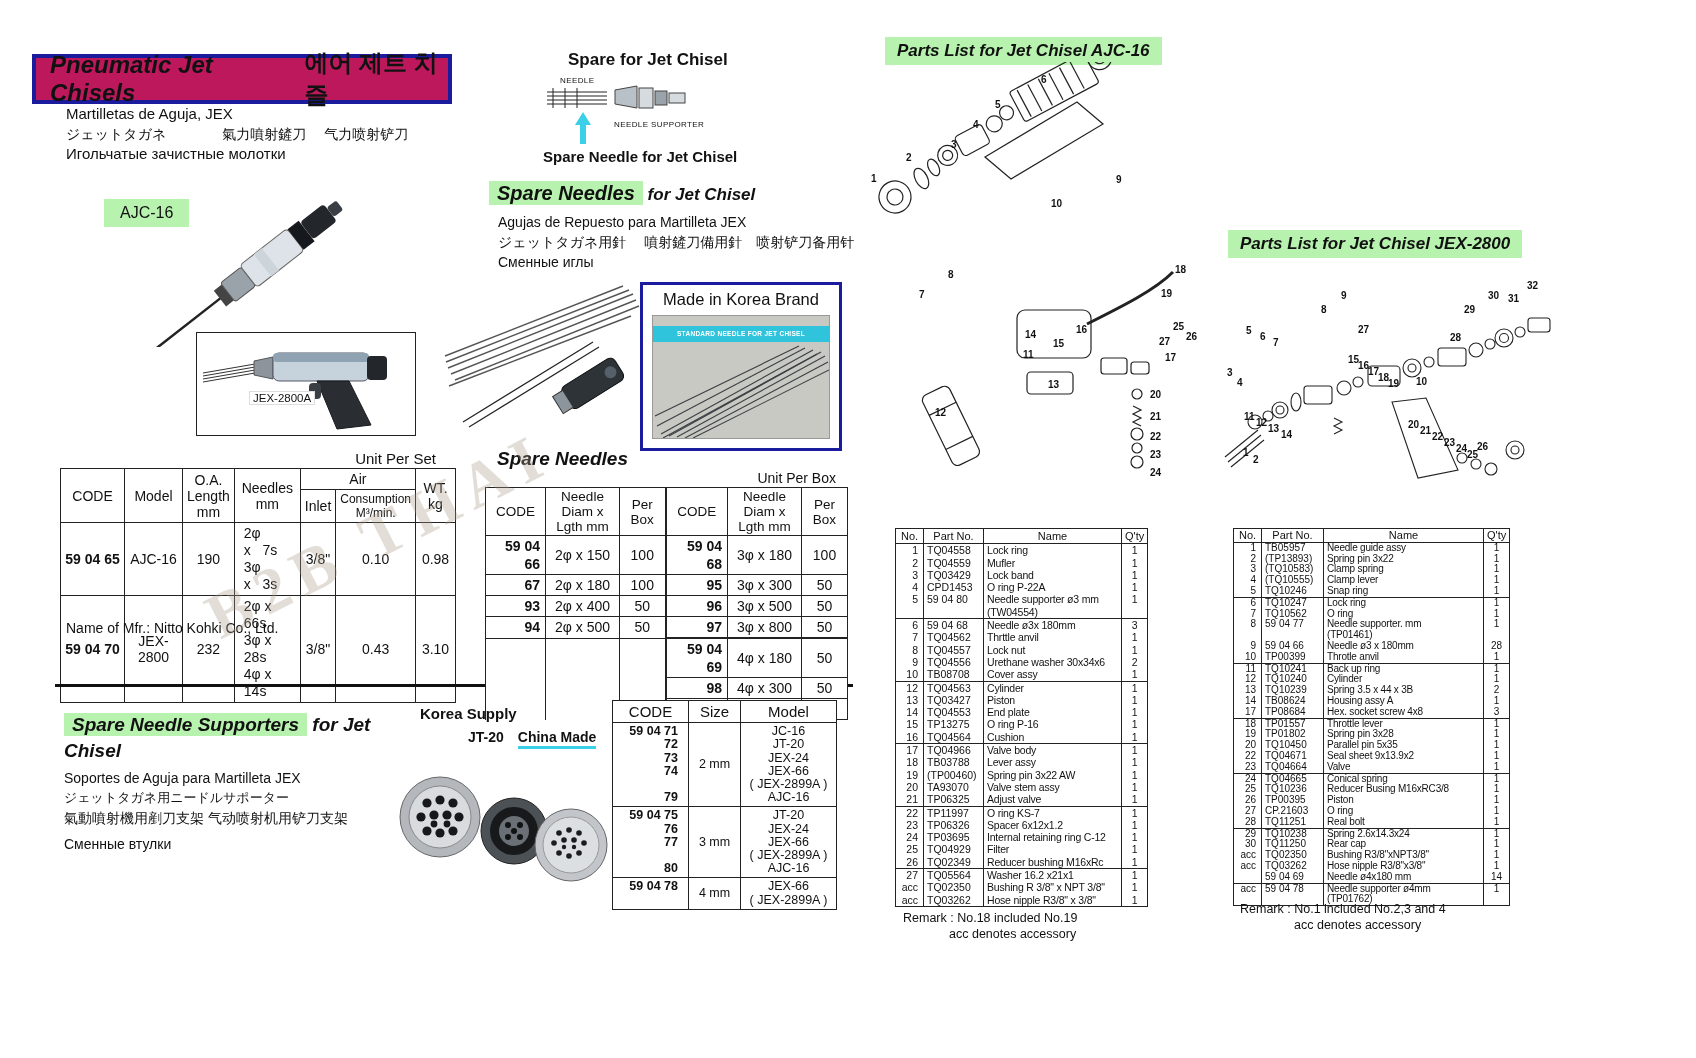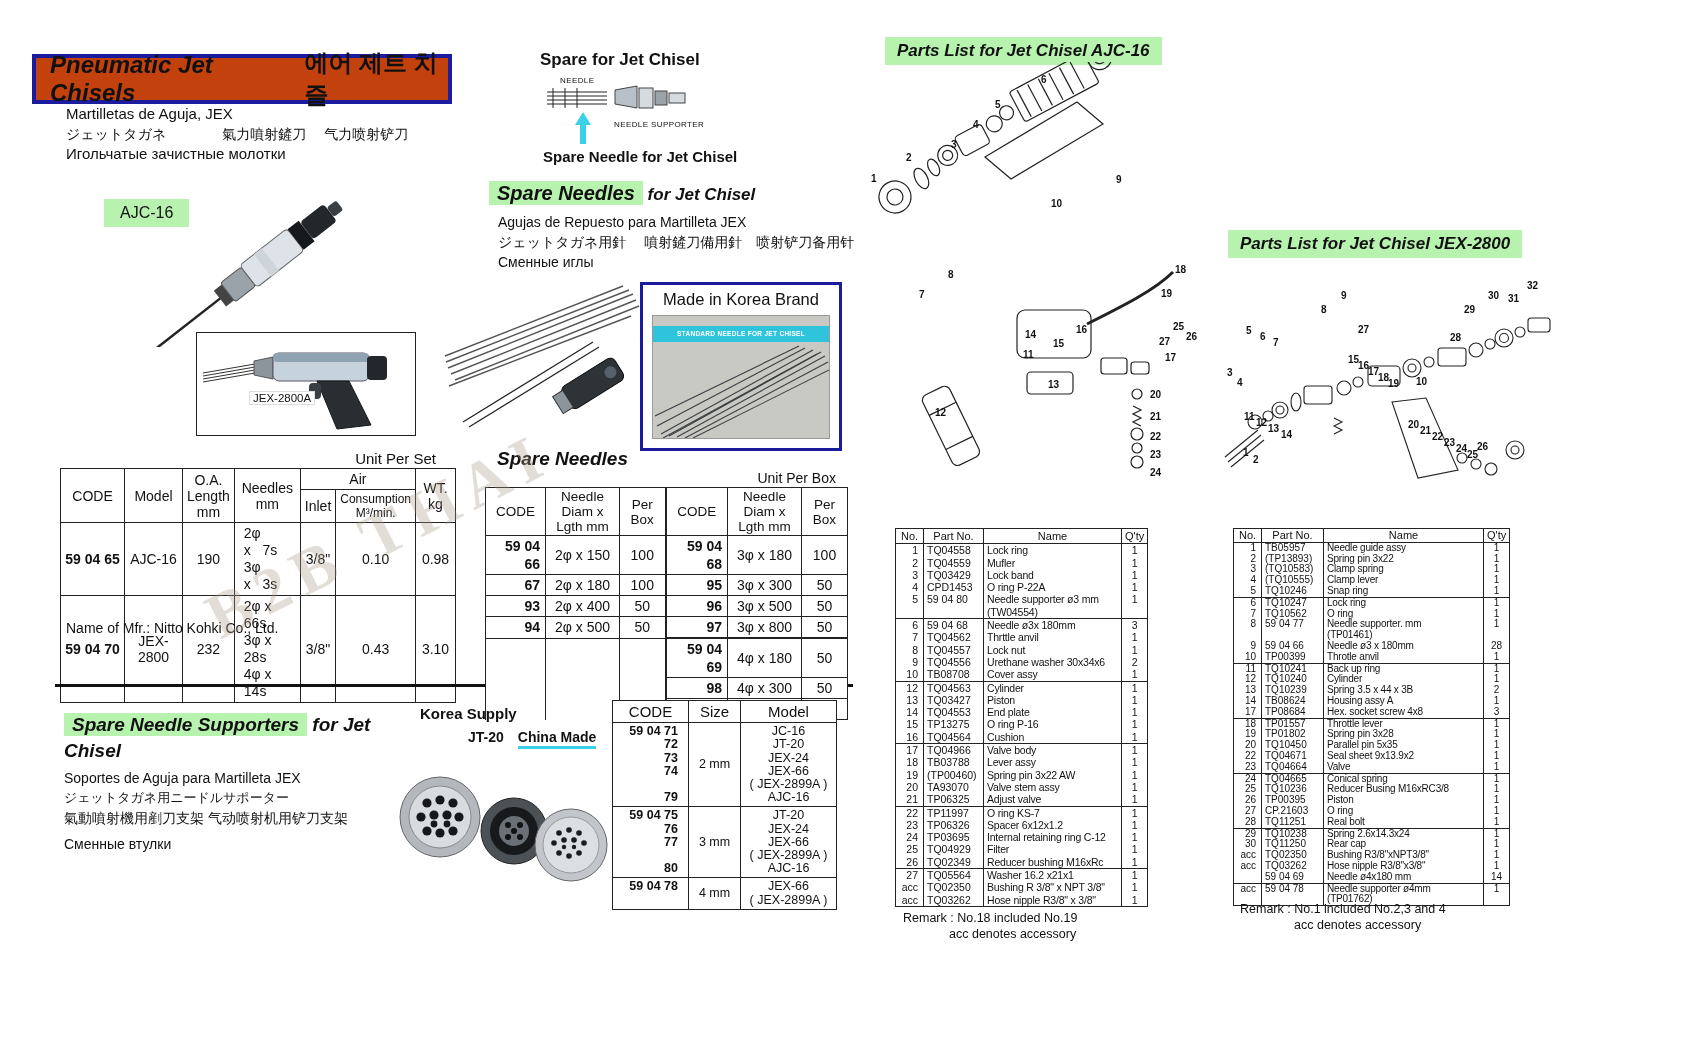--- a/index.html
+++ b/index.html
@@ -1,36 +1,36 @@
 <!DOCTYPE html>
 <html><head>
 <meta charset="utf-8">
 <style>
   html,body{margin:0;padding:0;background:#fff;}
   #canvas{position:relative;width:1696px;height:1058px;background:#ffffff;overflow:hidden;
           font-family:"Liberation Sans",sans-serif;color:#111;}
   .abs{position:absolute;}
   
-  .title-box{left:33px;top:55px;width:398px;height:42px;background:#c2410c;
+  .title-box{left:33px;top:55px;width:398px;height:42px;background:#be185d;
              border:3px solid #1b1b9e;box-shadow:0 0 0 1px #1b1b9e;
              display:flex;align-items:center;padding-left:14px;gap:22px;}
   .title-en{font:italic bold 24px "Liberation Sans",sans-serif;}
   .title-ko{font:bold 24px "Liberation Sans",sans-serif;}
   .subs{left:66px;top:104px;font-size:15px;line-height:20px;}
   .subs .zh{font-size:14px;}
   .hl{background:#b7f3ae;padding:1px 8px;}
   .badge{left:104px;top:199px;background:#b7f3ae;padding:5px 16px;font-size:16px;}
   .unit-note{font-size:15px;}
   .mfr{left:66px;top:620px;font-size:14px;}
   .divider{left:55px;top:684px;width:798px;height:3px;background:#111;}
   .sup-head{left:64px;top:712px;width:380px;font:italic bold 19px "Liberation Sans",sans-serif;line-height:26px;}
   .sup-subs{left:64px;top:768px;font-size:14px;line-height:20px;}
   .sup-subs .jp{font-size:13px;}
   
-  .spare-for{left:540px;top:50px;font-weight:bold;font-size:17px;text-align:center;}
+  .spare-for{left:568px;top:50px;font-weight:bold;font-size:17px;text-align:center;}
   .tinylbl{font-size:8px;letter-spacing:.4px;}
   .spare-caption{left:543px;top:148px;font-weight:bold;font-size:15px;}
   .sn-head{left:489px;top:182px;font-style:italic;font-weight:bold;}
   .sn-head .big{font-size:20px;}
   .sn-head .rest{font-size:17px;}
   .sn-subs{left:498px;top:212px;font-size:14px;line-height:20px;}
   .korea-box{left:640px;top:282px;width:196px;height:163px;border:3px solid #1b1b9e;background:#fff;}
   .kb-title{text-align:center;font-size:16.5px;margin-top:5px;}
   .kb-photo{position:relative;width:176px;height:122px;margin:6px auto 0;background:#c9c9c3;border:1px solid #999;overflow:hidden;}
   .kb-band{position:absolute;left:0;top:10px;width:100%;height:16px;background:#2fc4dc;color:#fff;

